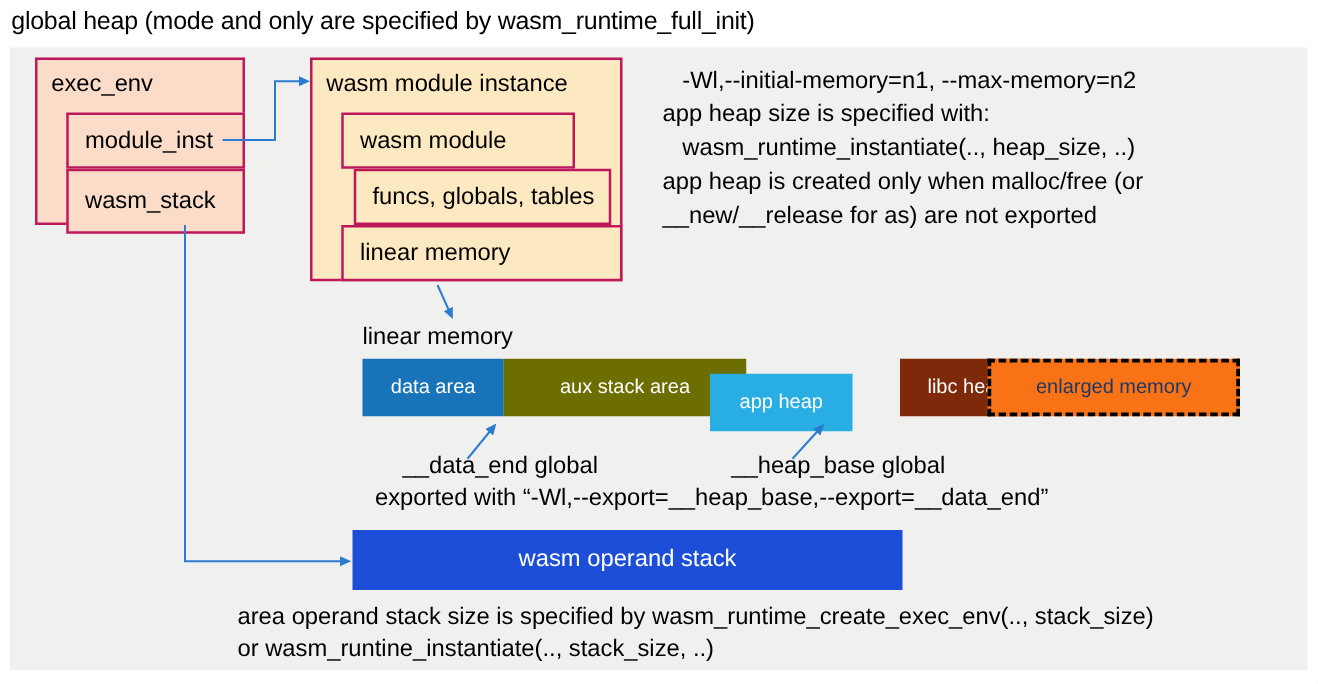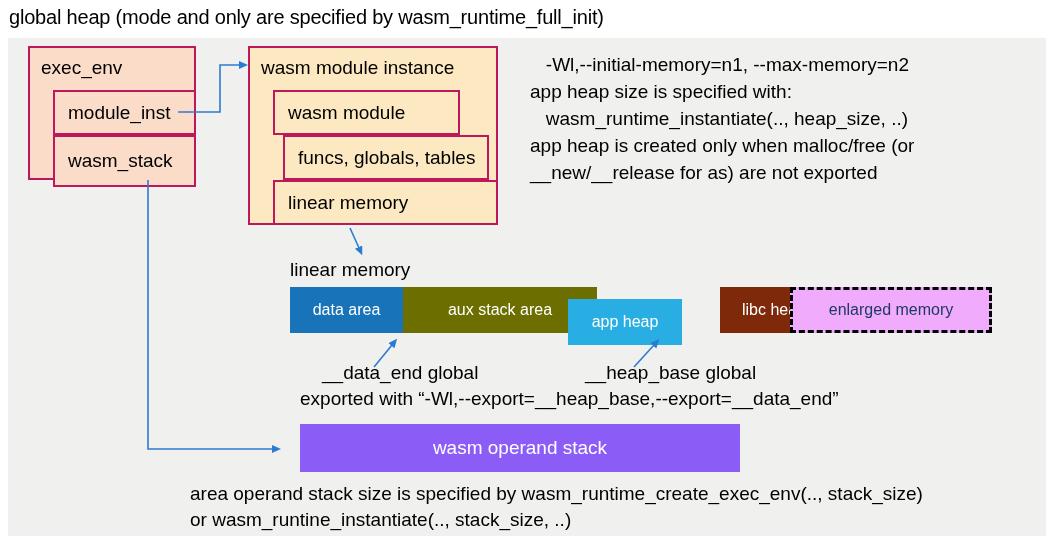--- a/index.html
+++ b/index.html
@@ -31,21 +31,21 @@
   .note-line{white-space:pre;}
 
   
   .lm-label{left:290px;top:259px;font-size:19px;}
   .seg{top:287px;height:46px;display:flex;align-items:center;justify-content:center;
        font-size:16px;color:#fff;box-sizing:border-box;}
   .seg-data{left:290px;width:113px;}
   .seg-aux{left:403px;width:194px;}
   .seg-app{left:568px;width:114px;margin-top:12px;}
   .seg-libc{left:720px;width:108px;}
-  .seg-enlarged{left:790px;width:202px;border:3px dashed #000;color:#1f3864;background:#f0abfc;}
+  .seg-enlarged{left:790px;width:202px;border:3px dashed #000;color:#1f3864;background:#f97316;}
 
   .ann{font-size:19px;}
   .ann-dataend{left:322px;top:362px;}
   .ann-heapbase{left:585px;top:362px;}
   .ann-exported{left:300px;top:388px;}
 
   .opstack{left:282px;top:424px;width:440px;height:48px;display:flex;align-items:center;
            justify-content:center;color:#fff;font-size:19px;}
 
   .notes-bottom{left:190px;top:481px;width:860px;font-size:19px;line-height:26px;}
@@ -84,21 +84,21 @@
   <div class="abs seg seg-data" style="background-color: rgb(25, 115, 184);">data area</div>
   <div class="abs seg seg-aux" style="background-color: rgb(108, 110, 0);">aux stack area</div>
   <div class="abs seg seg-app" style="background-color: rgb(41, 174, 228);">app heap</div>
   <div class="abs seg seg-libc" style="background-color: rgb(126, 42, 10);">libc heap</div>
   <div class="abs seg seg-enlarged">enlarged memory</div>
 
   <div class="abs ann ann-dataend">__data_end global</div>
   <div class="abs ann ann-heapbase">__heap_base global</div>
   <div class="abs ann ann-exported">exported with “-Wl,--export=__heap_base,--export=__data_end”</div>
 
-  <div class="abs opstack" style="background-color: #8b5cf6; margin-left: 18px;">wasm operand stack</div>
+  <div class="abs opstack" style="background-color: #1d4ed8;">wasm operand stack</div>
 
   <div class="abs notes-bottom">
     <div>area operand stack size is specified by wasm_runtime_create_exec_env(.., stack_size)</div>
     <div>or wasm_runtine_instantiate(.., stack_size, ..)</div>
   </div>
 
   <svg class="abs wires" width="1054" height="547">
     <defs>
       <marker id="arr" markerUnits="userSpaceOnUse" markerWidth="10" markerHeight="10" refX="1" refY="4" orient="auto">
         <path d="M0,0 L9,4 L0,8 Z" fill="#2b7bd0"></path>

